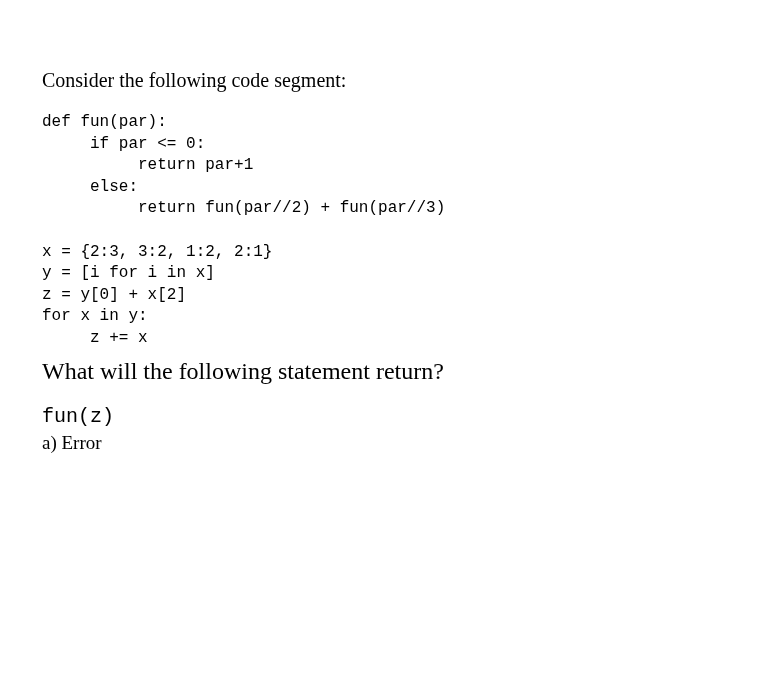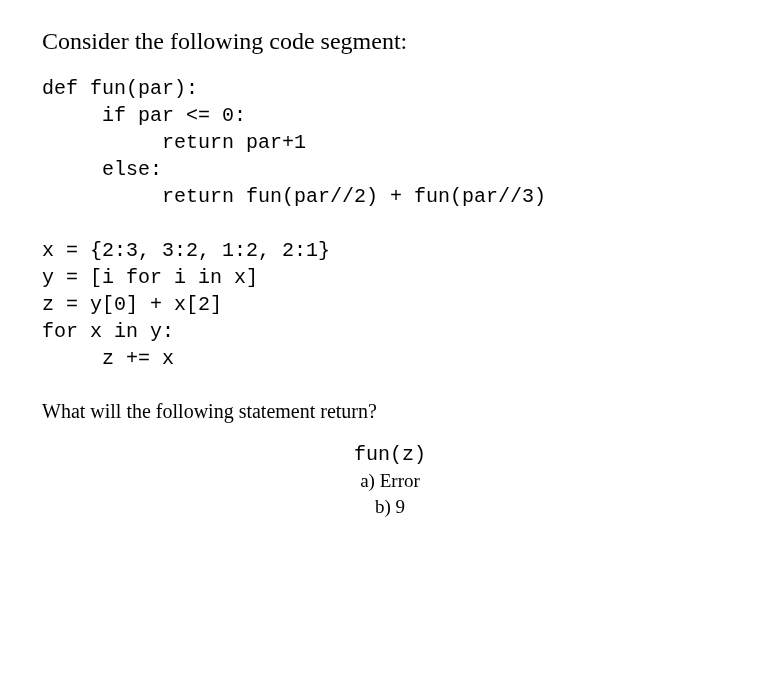--- a/index.html
+++ b/index.html
@@ -9,50 +9,50 @@
     }
     body {
       background: #ffffff;
       width: 780px;
       height: 697px;
       padding: 28px 42px;
       font-family: "Times New Roman", Times, serif;
       color: #000000;
     }
     .intro-text {
-      font-size: 24px;
+      font-size: 20px;
       font-family: "Times New Roman", Times, serif;
       margin-bottom: 20px;
+      margin-top: 41px;
     }
     .code-block {
       font-family: "Courier New", Courier, monospace;
-      font-size: 20px;
+      font-size: 16px;
       white-space: pre;
       line-height: 1.35;
-      margin-bottom: 28px;
+      margin-bottom: 8px;
     }
     .question-text {
-      font-size: 20px;
+      font-size: 24px;
       font-family: "Times New Roman", Times, serif;
       margin-bottom: 18px;
     }
     .answer-call {
       font-family: "Courier New", Courier, monospace;
       font-size: 20px;
       white-space: pre;
       line-height: 1.35;
     }
     .answer-option {
       font-family: "Times New Roman", Times, serif;
       font-size: 19px;
       line-height: 1.35;
     }
     .answers-block {
       margin-top: 0;
-      text-align: center;
     }
   </style>
 </head>
 <body>
 
 <div class="intro-text">Consider the following code segment:</div>
 
 <div class="code-block"><span>def fun(par):</span>
 <span>     if par &lt;= 0:</span>
 <span>          return par+1</span>
@@ -63,14 +63,13 @@
 <span>y = [i for i in x]</span>
 <span>z = y[0] + x[2]</span>
 <span>for x in y:</span>
 <span>     z += x</span></div>
 
 <div class="question-text">What will the following statement return?</div>
 
 <div class="answers-block">
 <div class="answer-call">fun(z)</div>
 <div class="answer-option">a) Error</div>
-<div class="answer-option">b) 9</div>
 </div>
 
 </body></html>

